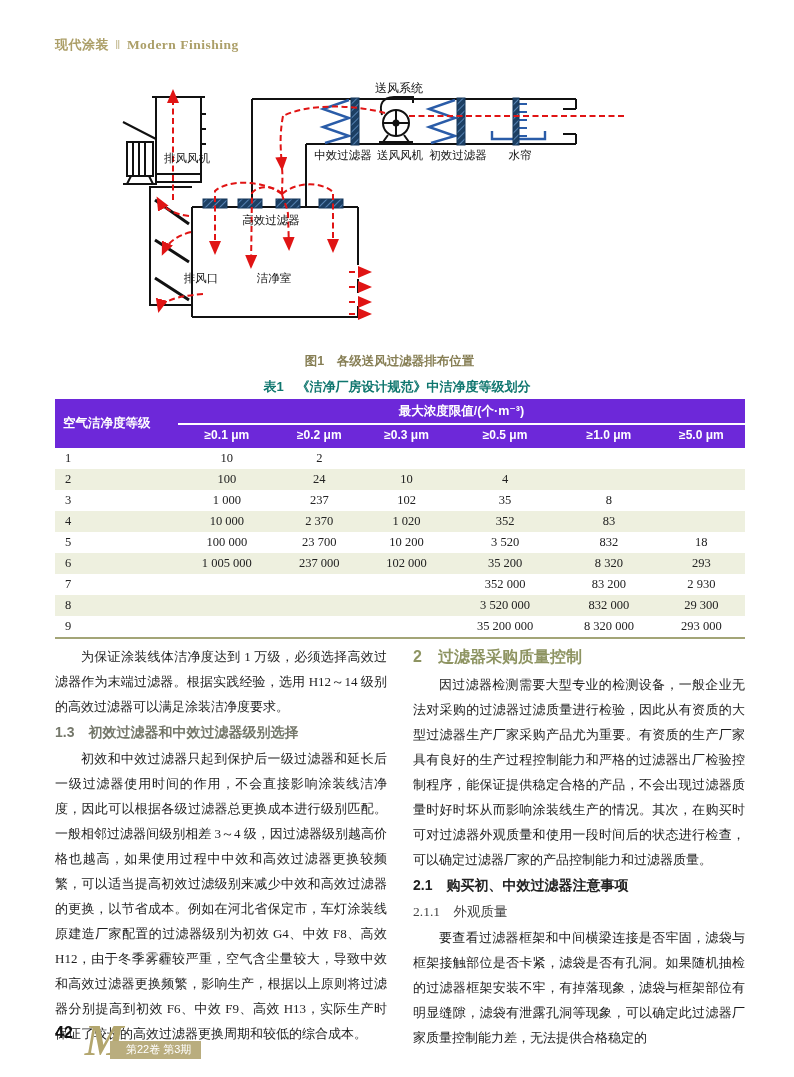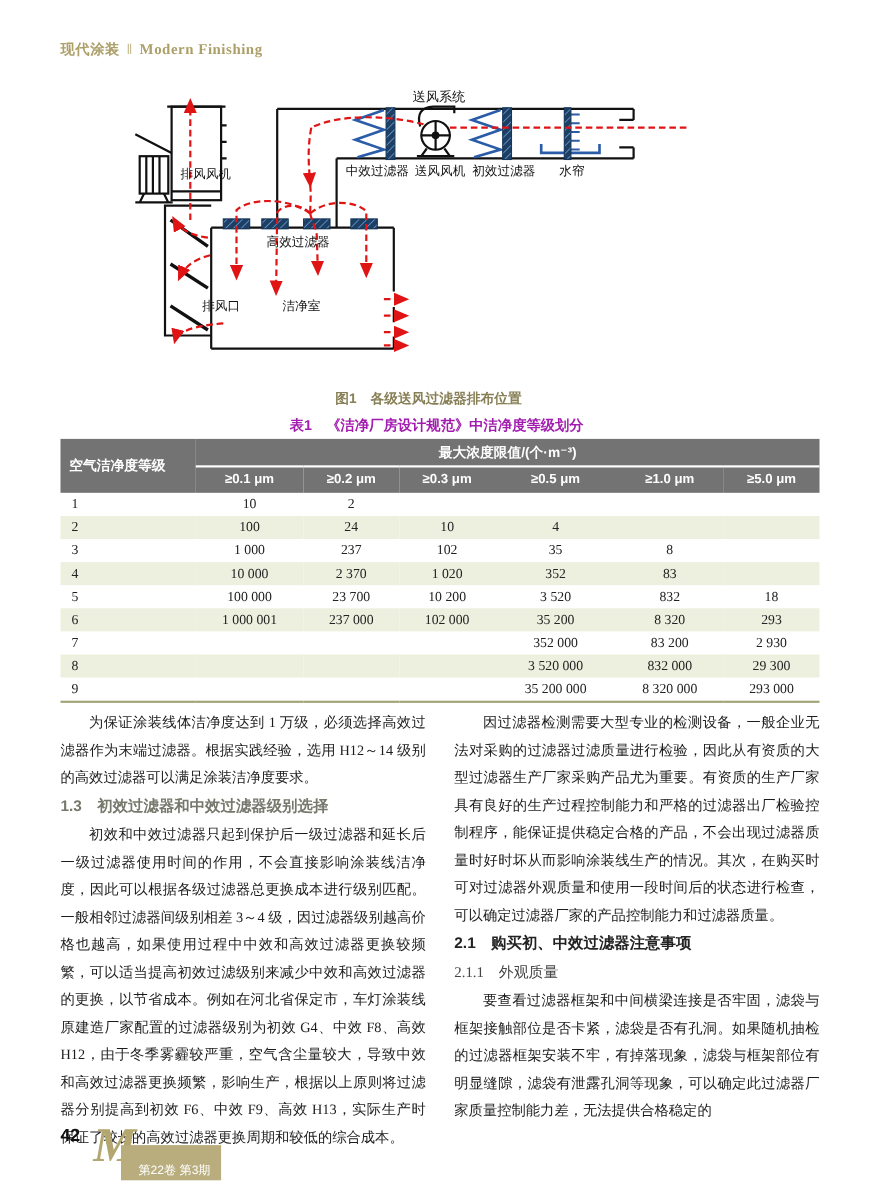--- a/index.html
+++ b/index.html
@@ -15,24 +15,24 @@
   
   .figwrap{position:absolute;top:82px;left:0;width:738px;text-align:center;}
   .figcaption{margin-top:5px;font-family:"Liberation Sans","DejaVu Sans",sans-serif;
               font-size:12.5px;font-weight:bold;color:#877f55;padding-left:41px;}
   svg text{font-family:"Liberation Serif","DejaVu Serif",serif;font-size:11.5px;fill:#111;}
   svg .toplabel{font-size:12px;}
 
   
   .table-title{position:absolute;top:378px;left:0;width:794px;text-align:center;
                font-family:"Liberation Sans","DejaVu Sans",sans-serif;font-weight:bold;
-               font-size:13px;color:#a21caf;}
+               font-size:13px;color:#0f766e;}
   table.ctable{position:absolute;top:399px;left:55px;width:690px;border-collapse:collapse;
                border-bottom:2px solid #a3a577;}
-  table.ctable thead th{background:#737373;color:#fff;
+  table.ctable thead th{background:#6d28d9;color:#fff;
                font-family:"Liberation Sans","DejaVu Sans",sans-serif;font-weight:bold;}
   .th-grade{width:115px;text-align:left;padding:4px 0 4px 8px;font-size:12.5px;}
   .th-span{font-size:12.5px;padding:4px 0 3px;border-bottom:2px solid #fff;}
   .units-row th{font-size:12px;padding:3px 0 6px;}
   table.ctable tbody td{font-family:"Liberation Serif","DejaVu Serif",serif;font-size:12.5px;
                text-align:center;height:21px;padding:0;color:#222;}
   table.ctable tbody td.grade{text-align:left;padding-left:10px;}
   table.ctable tbody tr:nth-child(even){background:#eef0df;}
 
   
@@ -55,21 +55,21 @@
   .logo{display:flex;align-items:flex-start;}
   .logo-m{font-family:"Liberation Serif","DejaVu Serif",serif;font-style:italic;font-weight:bold;
           font-size:44px;line-height:34px;color:#b3a66e;margin-right:-14px;}
   .logo-right{display:flex;flex-direction:column;}
   .logo-top{display:flex;align-items:baseline;height:17px;}
   .logo-pf{font-family:"Liberation Serif","DejaVu Serif",serif;font-style:italic;font-weight:bold;
           font-size:18px;color:#b3a66e;letter-spacing:1px;margin-top:16px;}
   .logo-date{font-family:"Liberation Sans","DejaVu Sans",sans-serif;font-size:11px;
           color:#b3a66e;margin-left:8px;}
   .logo-strip{font-family:"Liberation Sans","DejaVu Sans",sans-serif;font-size:11px;color:#fff;
-          background:#b9ad7e;padding:15px 10px 2px 16px;}
+          background:#b9ad7e;padding:1px 10px 2px 16px;}
 </style>
 </head>
 <body>
 
 <div class="page">
 
   <div class="jheader">
     <span>现代涂装</span><span class="sep">‖</span><span class="en">Modern Finishing</span>
   </div>
 
@@ -218,21 +218,21 @@
           <td class="grade">5</td>
           <td>100 000</td>
           <td>23 700</td>
           <td>10 200</td>
           <td>3 520</td>
           <td>832</td>
           <td>18</td>
         </tr>
         <tr>
           <td class="grade">6</td>
-          <td>1 000 001</td>
+          <td>1 005 000</td>
           <td>237 000</td>
           <td>102 000</td>
           <td>35 200</td>
           <td>8 320</td>
           <td>293</td>
         </tr>
         <tr>
           <td class="grade">7</td>
           <td></td>
           <td></td>
@@ -262,20 +262,21 @@
       </tbody>
   </table>
 
   <div class="cols">
     <div class="col" id="col-left">
         <p class="para">为保证涂装线体洁净度达到 1 万级，必须选择高效过滤器作为末端过滤器。根据实践经验，选用 H12～14 级别的高效过滤器可以满足涂装洁净度要求。</p>
         <div class="h-gray">1.3　初效过滤器和中效过滤器级别选择</div>
         <p class="para">初效和中效过滤器只起到保护后一级过滤器和延长后一级过滤器使用时间的作用，不会直接影响涂装线洁净度，因此可以根据各级过滤器总更换成本进行级别匹配。一般相邻过滤器间级别相差 3～4 级，因过滤器级别越高价格也越高，如果使用过程中中效和高效过滤器更换较频繁，可以适当提高初效过滤级别来减少中效和高效过滤器的更换，以节省成本。例如在河北省保定市，车灯涂装线原建造厂家配置的过滤器级别为初效 G4、中效 F8、高效 H12，由于冬季雾霾较严重，空气含尘量较大，导致中效和高效过滤器更换频繁，影响生产，根据以上原则将过滤器分别提高到初效 F6、中效 F9、高效 H13，实际生产时保证了较长的高效过滤器更换周期和较低的综合成本。</p>
       </div>
     <div class="col" id="col-right">
+        <div class="h-green">2　过滤器采购质量控制</div>
         <p class="para">因过滤器检测需要大型专业的检测设备，一般企业无法对采购的过滤器过滤质量进行检验，因此从有资质的大型过滤器生产厂家采购产品尤为重要。有资质的生产厂家具有良好的生产过程控制能力和严格的过滤器出厂检验控制程序，能保证提供稳定合格的产品，不会出现过滤器质量时好时坏从而影响涂装线生产的情况。其次，在购买时可对过滤器外观质量和使用一段时间后的状态进行检查，可以确定过滤器厂家的产品控制能力和过滤器质量。</p>
         <div class="h-black">2.1　购买初、中效过滤器注意事项</div>
         <div class="h-kai">2.1.1　外观质量</div>
         <p class="para">要查看过滤器框架和中间横梁连接是否牢固，滤袋与框架接触部位是否卡紧，滤袋是否有孔洞。如果随机抽检的过滤器框架安装不牢，有掉落现象，滤袋与框架部位有明显缝隙，滤袋有泄露孔洞等现象，可以确定此过滤器厂家质量控制能力差，无法提供合格稳定的</p>
       </div>
   </div>
 
   <div class="footer">
     <span class="pageno">42</span>
     <div class="logo">

